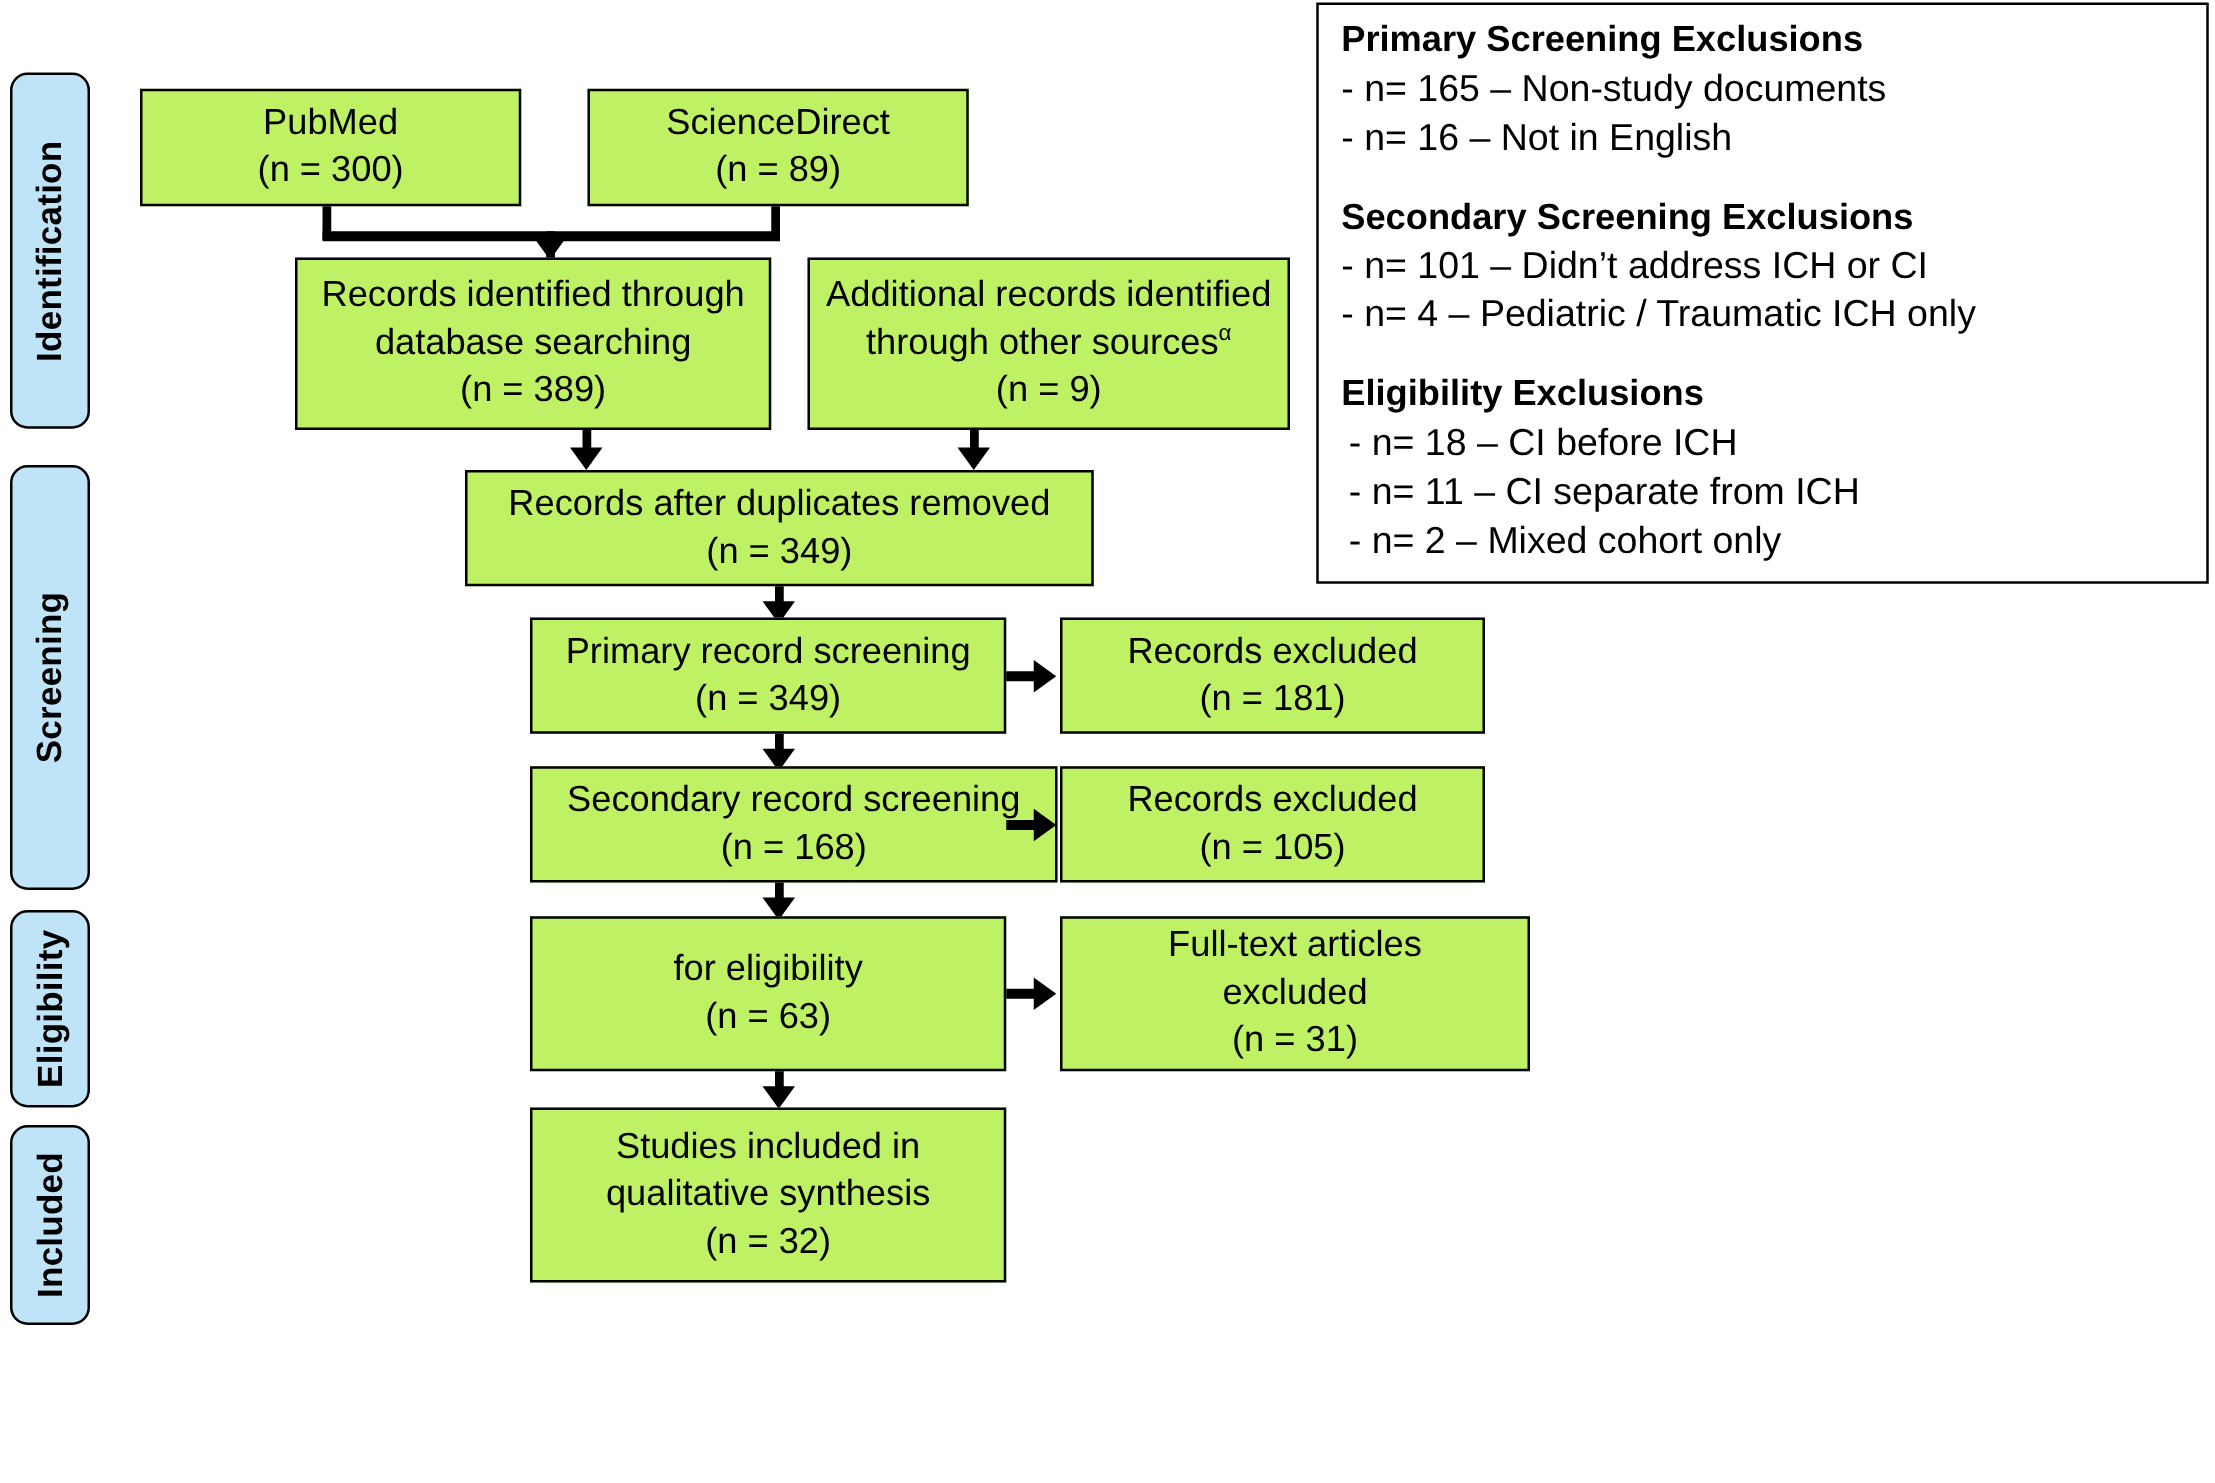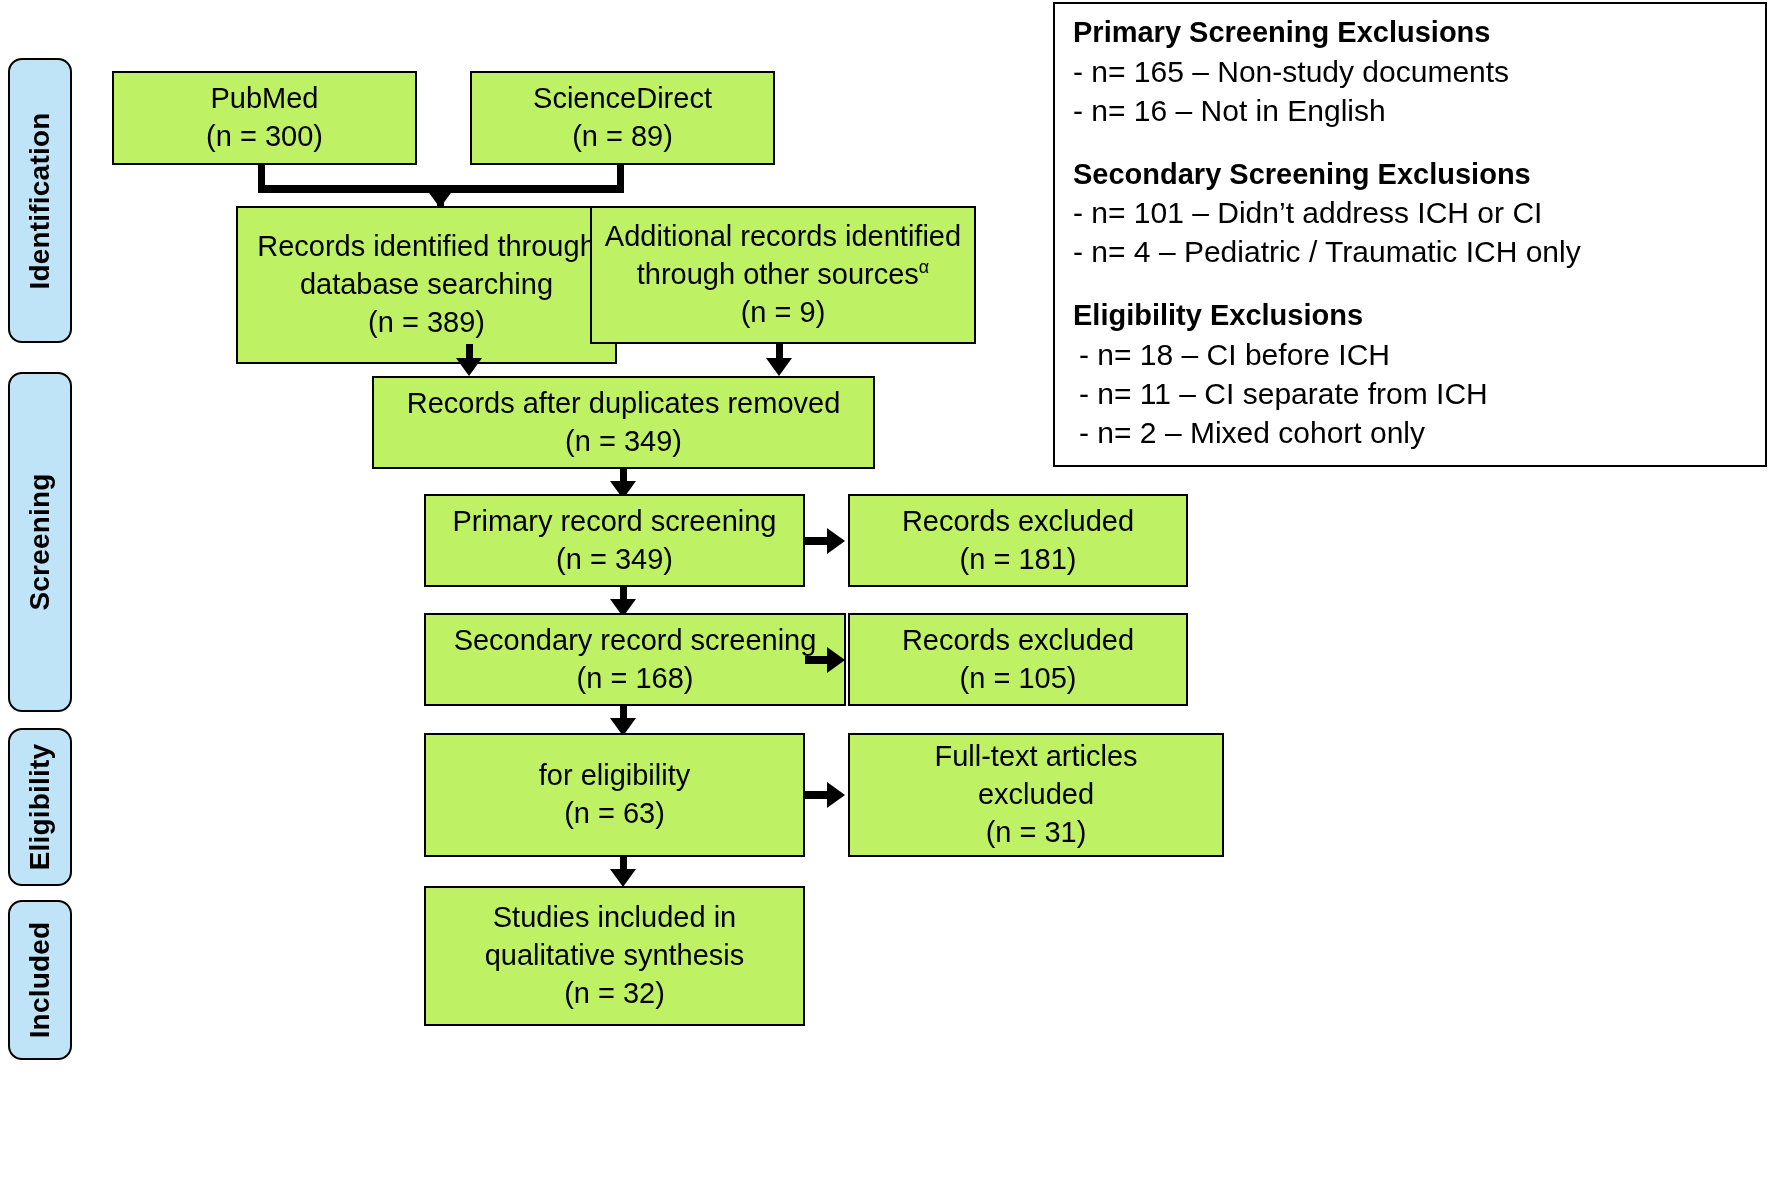--- a/index.html
+++ b/index.html
@@ -131,27 +131,27 @@
     <span class="ln">ScienceDirect</span>
     <span class="ln">(n =  89)</span>
   </div>
 
   <div class="vline" style="left:258px; top:165px; width:7px; height:27px;"></div>
   <div class="vline" style="left:617px; top:165px; width:7px; height:27px;"></div>
   <div class="hline" style="left:258px; top:185px; width:366px; height:8px;"></div>
   <div class="vline" style="left:437px; top:185px; width:7px; height:25px;"></div>
   <div class="arrow-down" style="left:427px; top:190px;"></div>
 
-  <div class="fbox" style="left:236px; top:206px; width:381px; height:158px;">
+  <div class="fbox" style="left:236px; top:206px; width:381px; height:138px;">
     <span class="ln">Records identified through</span>
     <span class="ln">database searching</span>
     <span class="ln">(n = 389)</span>
   </div>
 
-  <div class="fbox" style="left:590px; top:206px; width:386px; height:138px;">
+  <div class="fbox" style="left:646px; top:206px; width:386px; height:138px;">
     <span class="ln">Additional records identified</span>
     <span class="ln"><span>through other sources</span><sup class="alpha">α</sup></span>
     <span class="ln">(n = 9)</span>
   </div>
 
   <div class="vline" style="left:466px; top:344px; width:7px; height:27px;"></div>
   <div class="arrow-down" style="left:456px; top:358px;"></div>
 
   <div class="vline" style="left:776px; top:344px; width:7px; height:27px;"></div>
   <div class="arrow-down" style="left:766px; top:358px;"></div>

